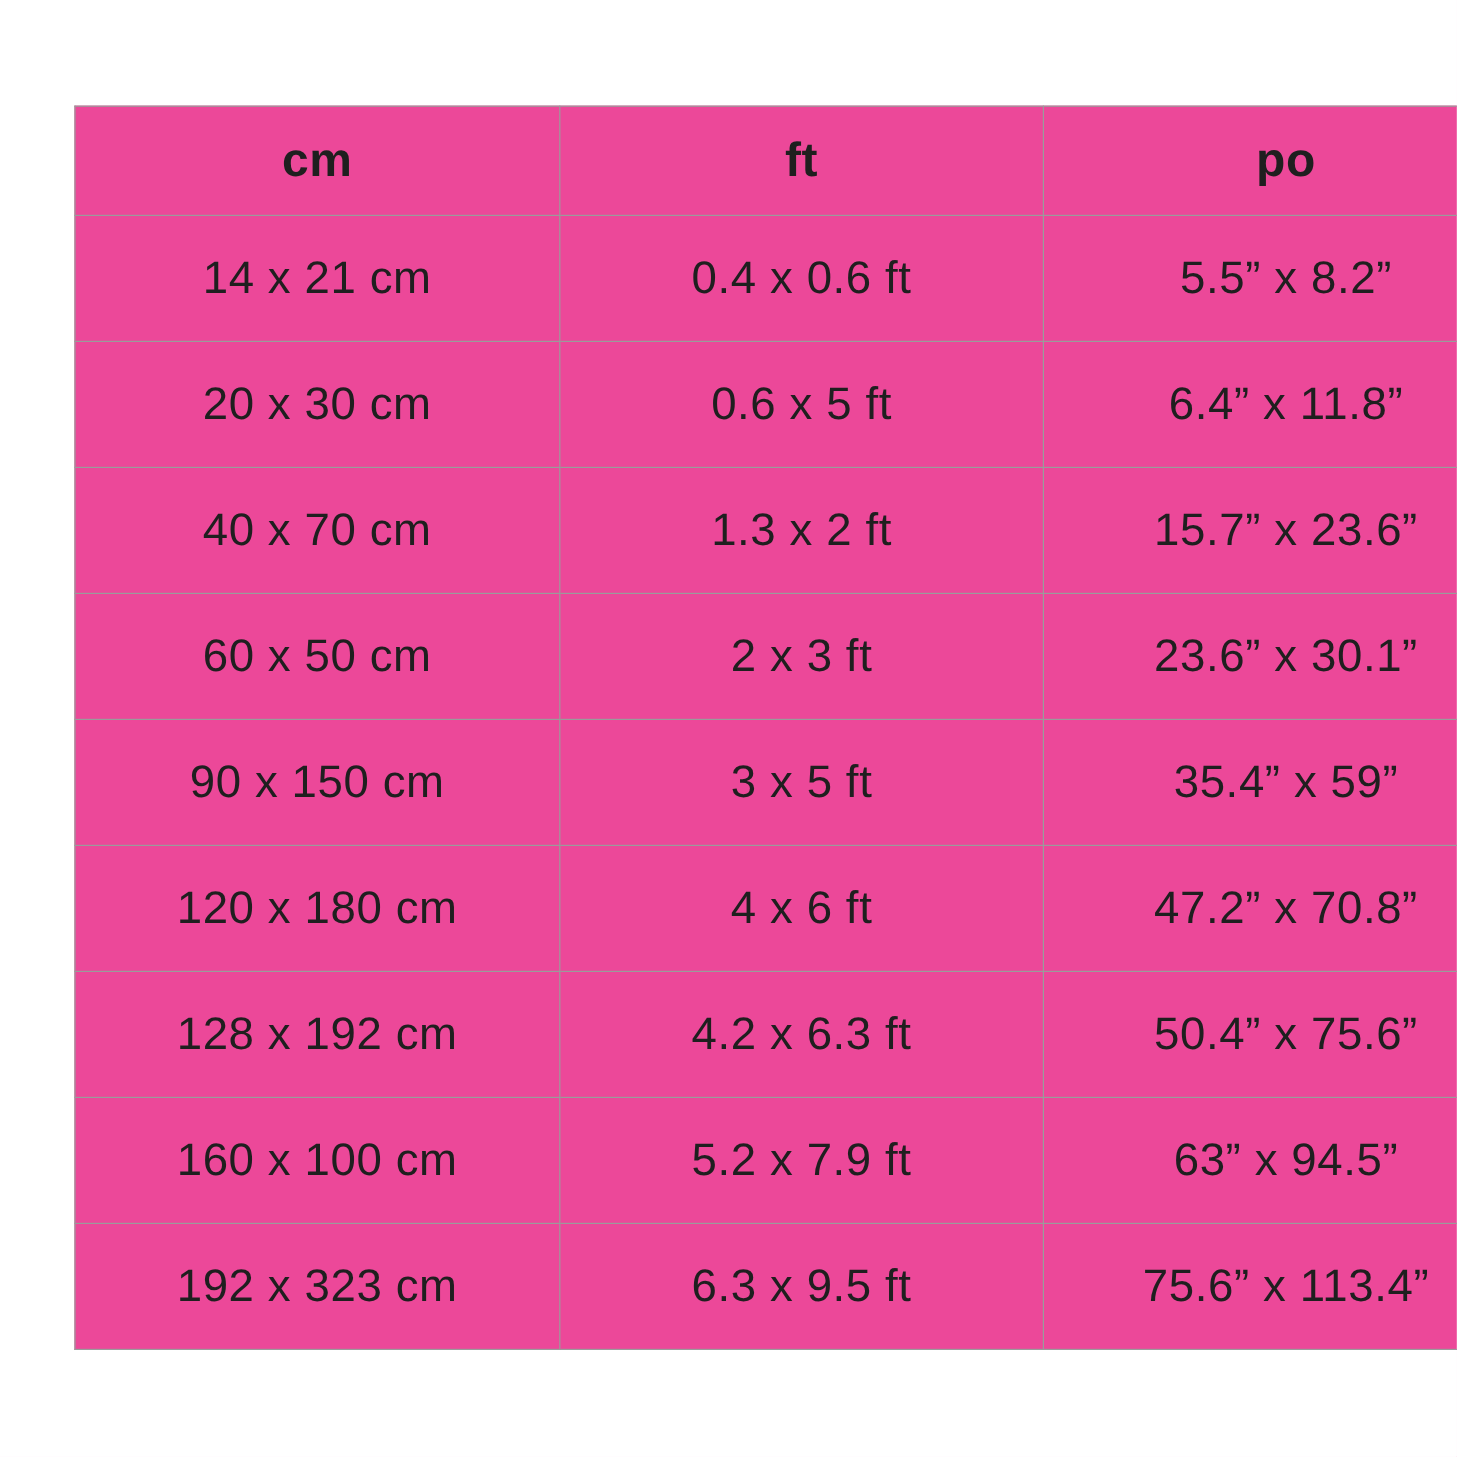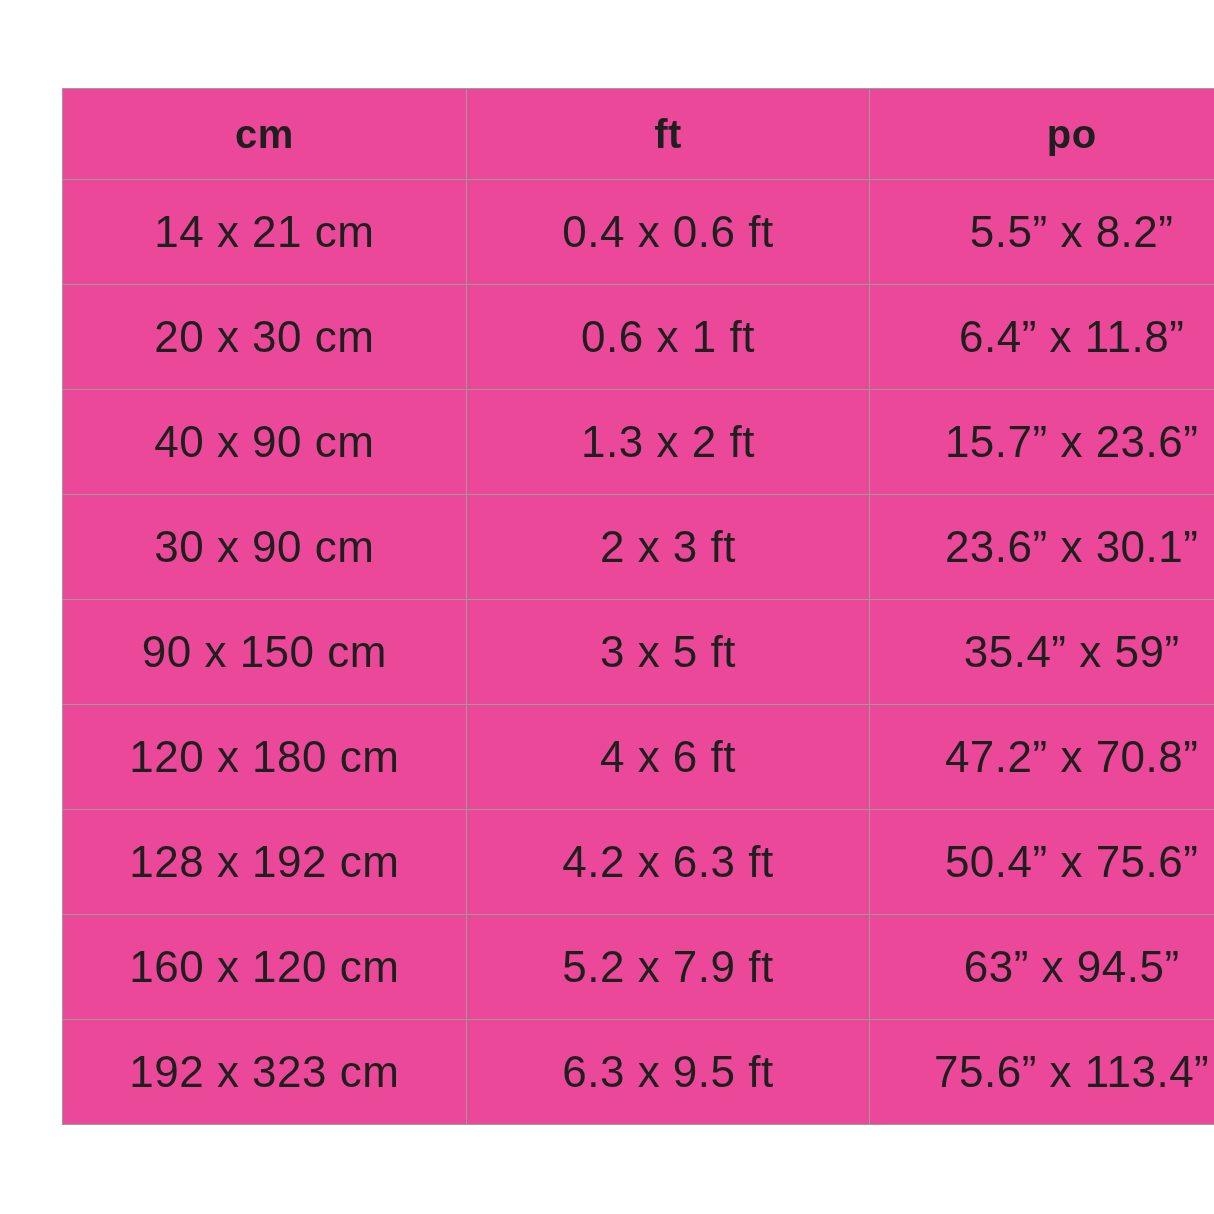--- a/index.html
+++ b/index.html
@@ -35,21 +35,21 @@
     padding: 0;
   }
   .conv-table th {
     height: 90px;
     font-size: 40px;
     font-weight: 700;
     letter-spacing: 0.5px;
   }
   .conv-table td {
     height: 94px;
-    font-size: 44px;
+    font-size: 38px;
     font-weight: 400;
     letter-spacing: 0.5px;
   }
 </style>
 </head>
 <body>
 
 <div class="stage">
   <table class="conv-table">
     <thead>
@@ -60,50 +60,50 @@
       </tr>
     </thead>
     <tbody id="table-body">
         <tr>
           <td>14 x 21 cm</td>
           <td>0.4 x 0.6 ft</td>
           <td>5.5” x 8.2”</td>
         </tr>
         <tr>
           <td>20 x 30 cm</td>
-          <td>0.6 x 1 ft</td>
+          <td>0.6 x 5 ft</td>
           <td>6.4” x 11.8”</td>
         </tr>
         <tr>
-          <td>40 x 90 cm</td>
+          <td>40 x 70 cm</td>
           <td>1.3 x 2 ft</td>
           <td>15.7” x 23.6”</td>
         </tr>
         <tr>
-          <td>30 x 90 cm</td>
+          <td>60 x 50 cm</td>
           <td>2 x 3 ft</td>
           <td>23.6” x 30.1”</td>
         </tr>
         <tr>
           <td>90 x 150 cm</td>
           <td>3 x 5 ft</td>
           <td>35.4” x 59”</td>
         </tr>
         <tr>
           <td>120 x 180 cm</td>
           <td>4 x 6 ft</td>
           <td>47.2” x 70.8”</td>
         </tr>
         <tr>
           <td>128 x 192 cm</td>
           <td>4.2 x 6.3 ft</td>
           <td>50.4” x 75.6”</td>
         </tr>
         <tr>
-          <td>160 x 120 cm</td>
+          <td>160 x 100 cm</td>
           <td>5.2 x 7.9 ft</td>
           <td>63” x 94.5”</td>
         </tr>
         <tr>
           <td>192 x 323 cm</td>
           <td>6.3 x 9.5 ft</td>
           <td>75.6” x 113.4”</td>
         </tr>
       </tbody>
   </table>

